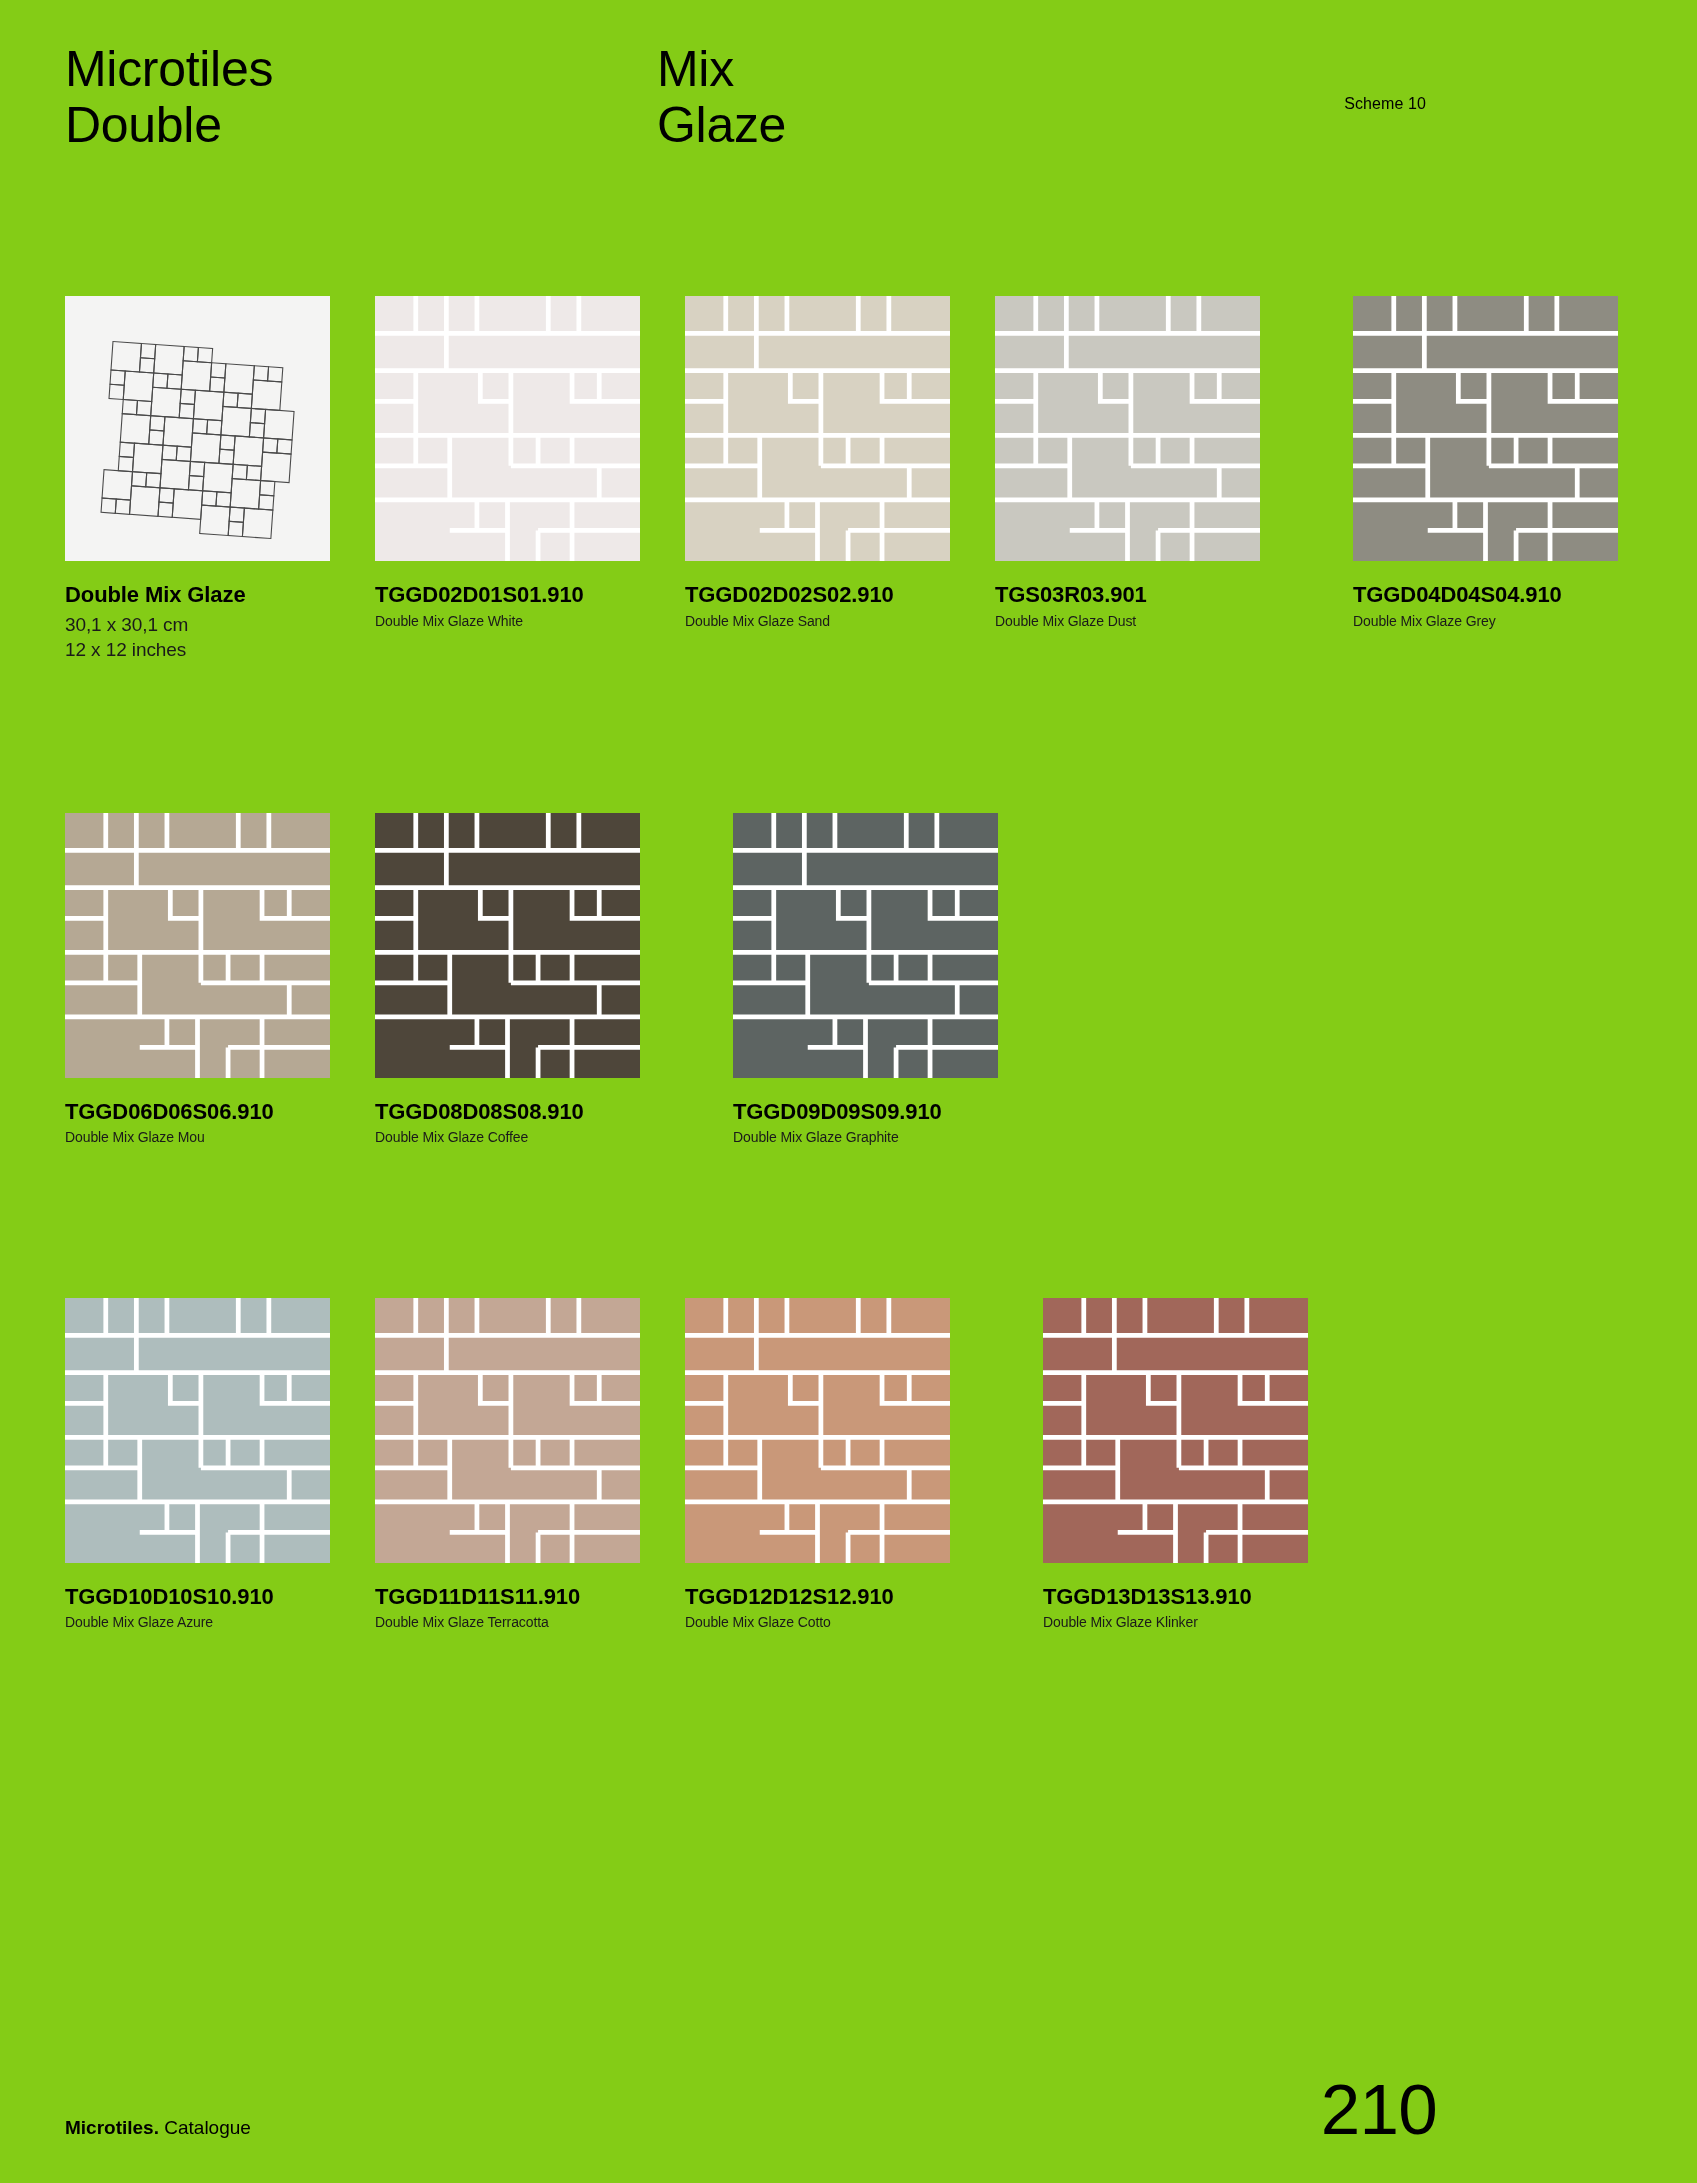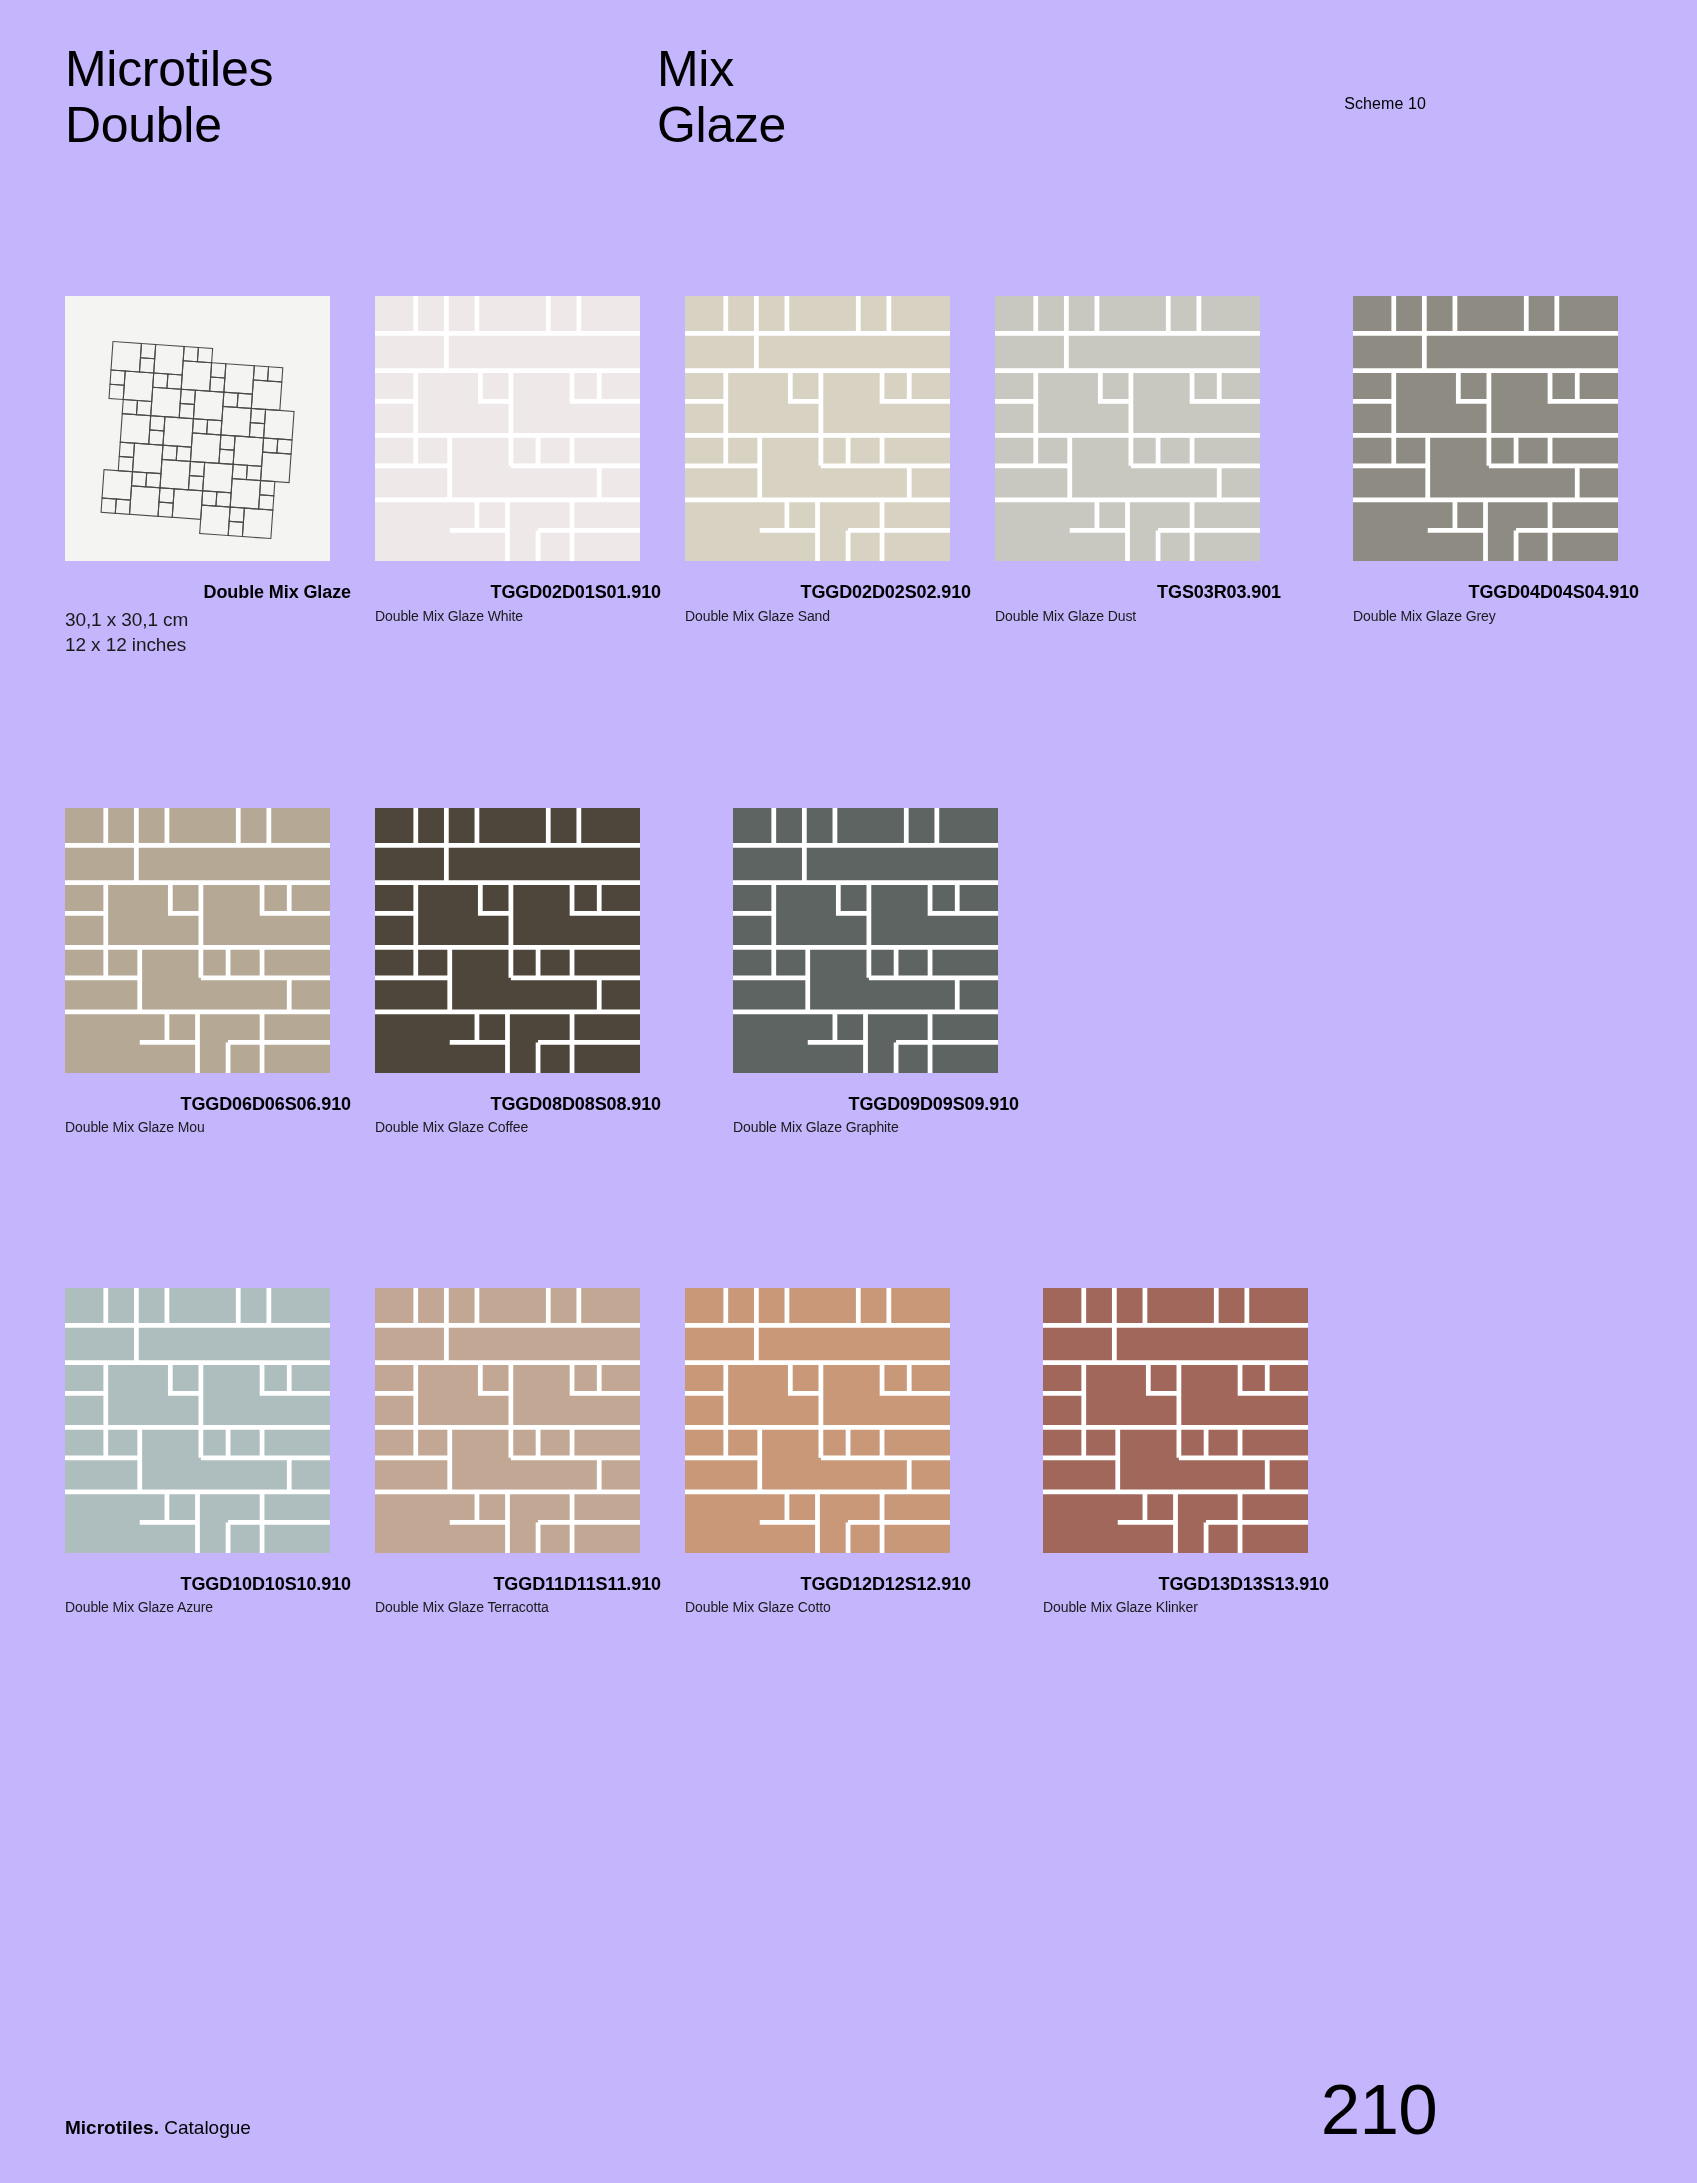--- a/index.html
+++ b/index.html
@@ -9,21 +9,21 @@
     height: 2183px;
     background: #ffffff;
     font-family: "Liberation Sans", sans-serif;
     -webkit-font-smoothing: antialiased;
   }
 
   .page {
     position: relative;
     width: 1698px;
     height: 2183px;
-    background: #c4b5fd;
+    background: #84cc16;
   }
 
   
   .header {
     position: absolute;
     left: 65px;
     top: 41px;
     width: 1557px;
     height: 163px;
   }
@@ -77,27 +77,26 @@
     overflow: hidden;
     background: #f4f4f3;
   }
   .swatch svg { display: block; width: 265px; height: 265px; }
 
   .caption {
     margin-top: 20.4px;
     width: 286px;
   }
   .code {
-    font-size: 18px;
+    font-size: 22px;
     font-weight: 700;
     color: #000000;
     letter-spacing: -0.1px;
     line-height: 1.25;
     white-space: nowrap;
-    text-align: right;
   }
   .desc {
     font-size: 14px;
     font-weight: 400;
     color: #1a1a1a;
     line-height: 1.32;
     letter-spacing: -0.1px;
     margin-top: 2.7px;
     max-width: 272px;
   }

